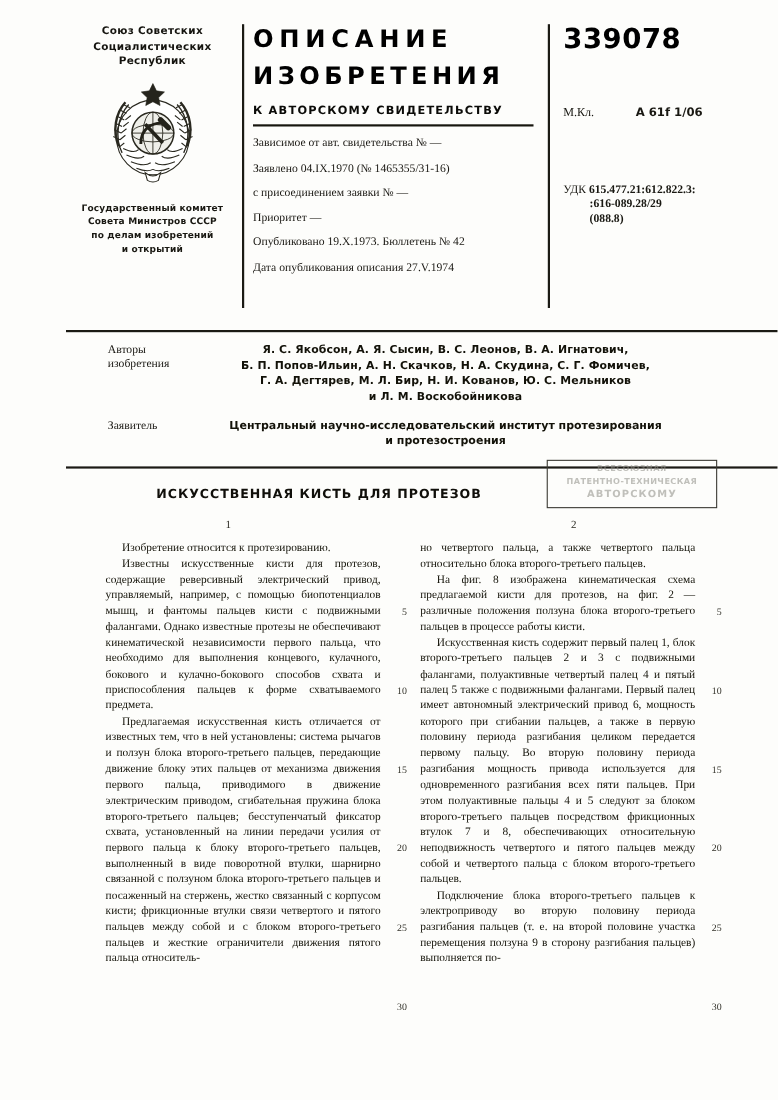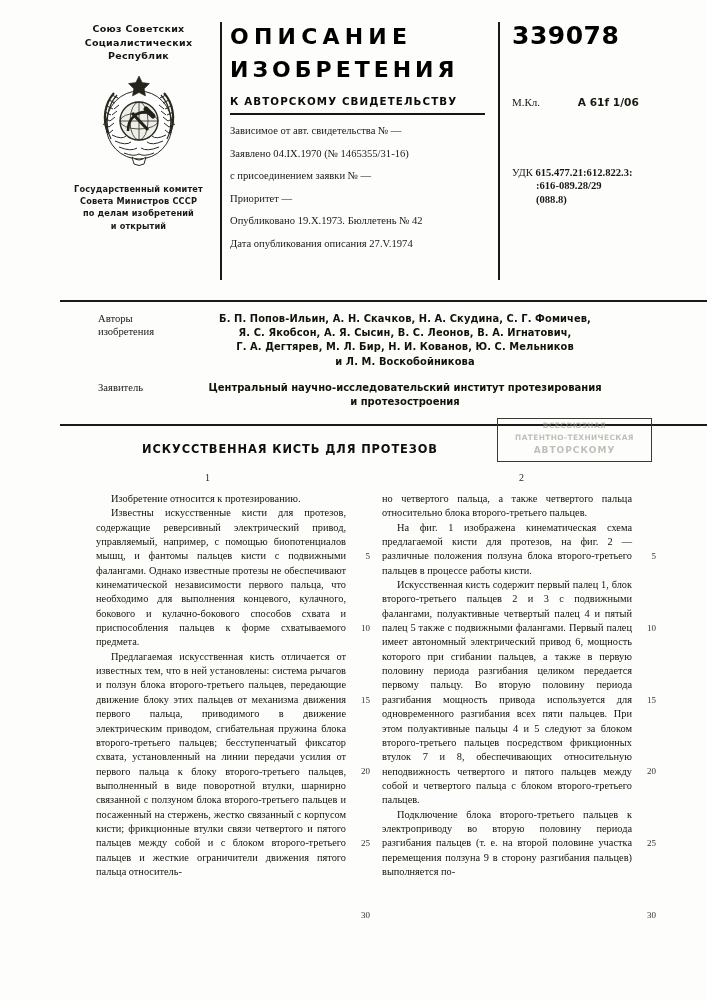--- a/index.html
+++ b/index.html
@@ -236,22 +236,22 @@
 
   <div class="hrule top"></div>
 
   <div class="authors">
     <div class="row">
       <div class="lbl">
         <div>Авторы</div>
         <div>изобретения</div>
       </div>
       <div class="names">
+        <div>Я. С. Якобсон, А. Я. Сысин, В. С. Леонов, В. А. Игнатович,</div>
         <div>Б. П. Попов-Ильин, А. Н. Скачков, Н. А. Скудина, С. Г. Фомичев,</div>
-        <div>Я. С. Якобсон, А. Я. Сысин, В. С. Леонов, В. А. Игнатович,</div>
         <div>Г. А. Дегтярев, М. Л. Бир, Н. И. Кованов, Ю. С. Мельников</div>
         <div>и Л. М. Воскобойникова</div>
       </div>
     </div>
 
     <div class="row applicant-row">
       <div class="lbl">Заявитель</div>
       <div class="applicant">
         <div>Центральный научно-исследовательский институт протезирования</div>
         <div>и протезостроения</div>
@@ -284,21 +284,21 @@
       <span style="top:57px">5</span>
       <span style="top:129px">10</span>
       <span style="top:201px">15</span>
       <span style="top:272px">20</span>
       <span style="top:344px">25</span>
       <span style="top:416px">30</span>
     </div>
 
     <div class="col right">
       <p style="text-indent:0">но четвертого пальца, а также четвертого пальца относительно блока второго-третьего пальцев.</p>
-      <p>На фиг. 1 изображена кинематическая схема предлагаемой кисти для протезов, на фиг. 2 — различные положения ползуна блока второго-третьего пальцев в процессе работы кисти.</p>
+      <p>На фиг. 8 изображена кинематическая схема предлагаемой кисти для протезов, на фиг. 2 — различные положения ползуна блока второго-третьего пальцев в процессе работы кисти.</p>
       <p>Искусственная кисть содержит первый палец 1, блок второго-третьего пальцев 2 и 3 с подвижными фалангами, полуактивные четвертый палец 4 и пятый палец 5 также с подвижными фалангами. Первый палец имеет автономный электрический привод 6, мощность которого при сгибании пальцев, а также в первую половину периода разгибания целиком передается первому пальцу. Во вторую половину периода разгибания мощность привода используется для одновременного разгибания всех пяти пальцев. При этом полуактивные пальцы 4 и 5 следуют за блоком второго-третьего пальцев посредством фрикционных втулок 7 и 8, обеспечивающих относительную неподвижность четвертого и пятого пальцев между собой и четвертого пальца с блоком второго-третьего пальцев.</p>
       <p>Подключение блока второго-третьего пальцев к электроприводу во вторую половину периода разгибания пальцев (т. е. на второй половине участка перемещения ползуна 9 в сторону разгибания пальцев) выполняется по-</p>
     </div>
 
     <div class="gutter g2">
       <span style="top:57px">5</span>
       <span style="top:129px">10</span>
       <span style="top:201px">15</span>
       <span style="top:272px">20</span>
       <span style="top:344px">25</span>

